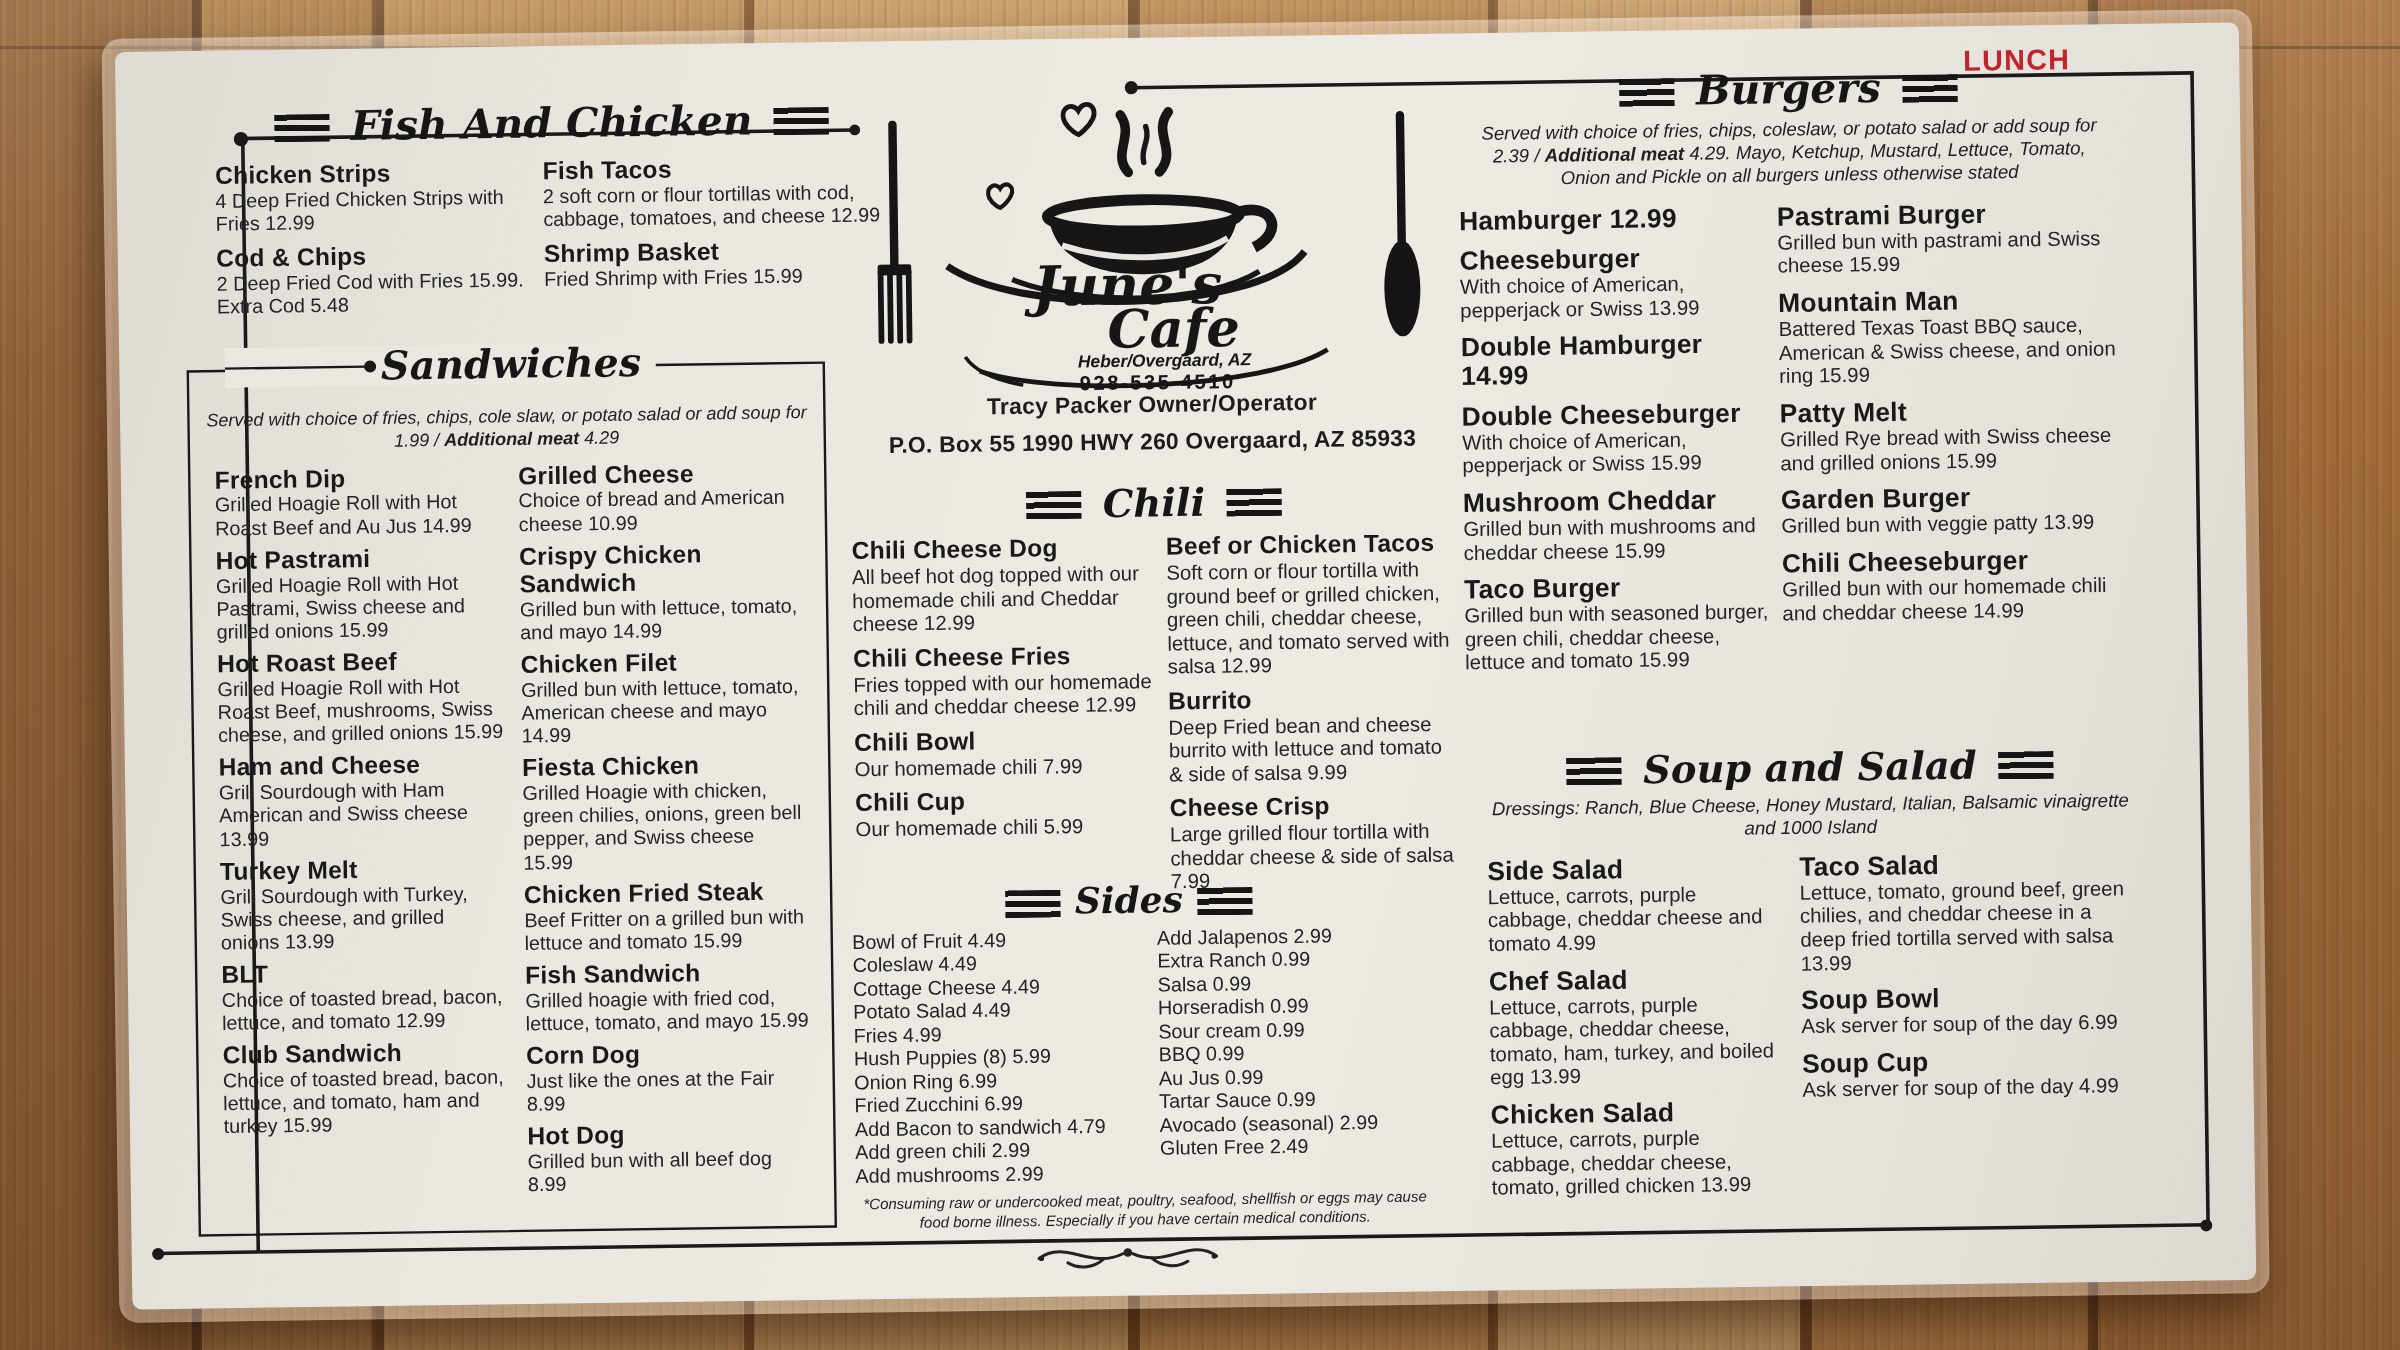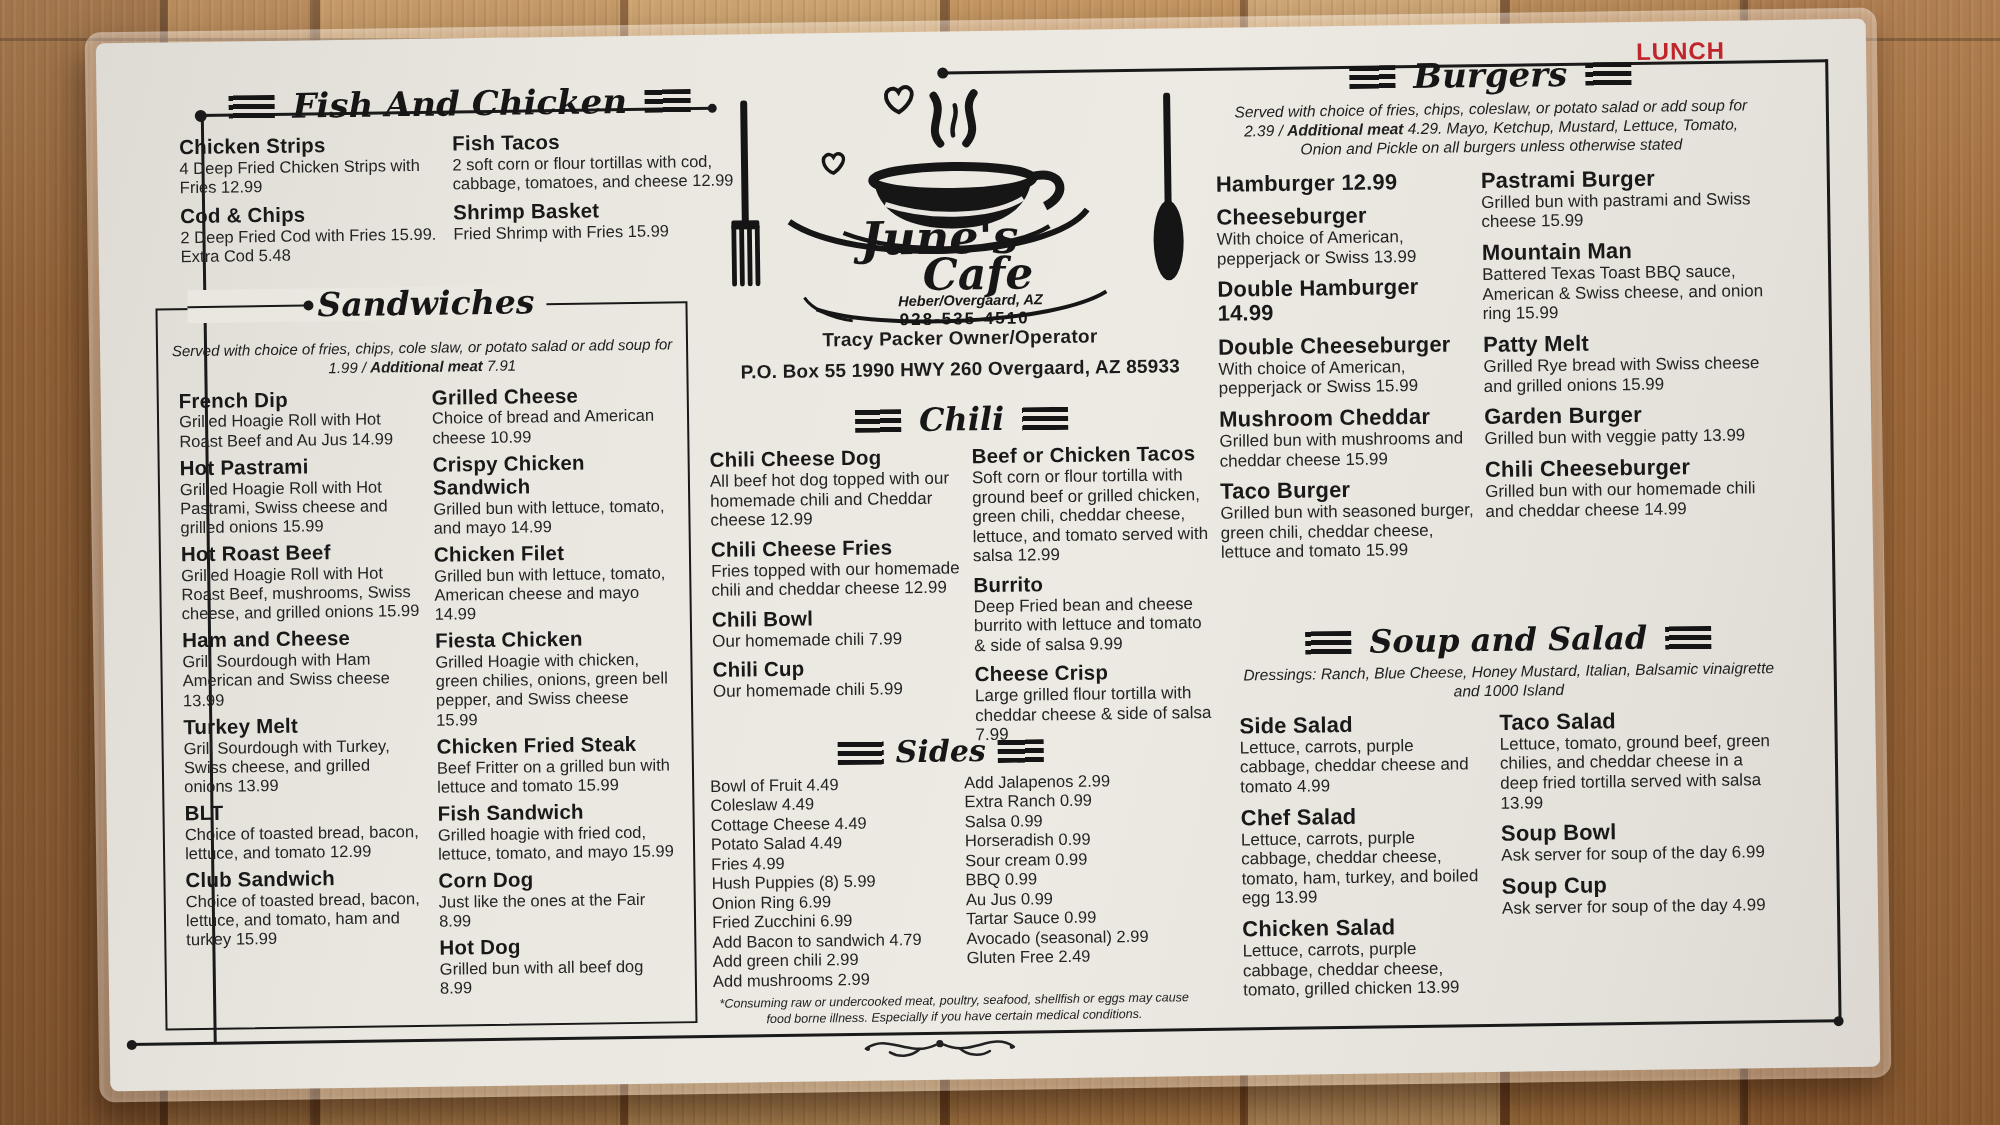--- a/index.html
+++ b/index.html
@@ -179,21 +179,21 @@
   </div>
 </div>
       </div>
     </section>
 
     <section class="sec" id="sandwichbox">
       <div class="box-title">
         <span class="mini-rule"></span>
         <h2 class="script t">Sandwiches</h2>
       </div>
-      <p class="note"><span>Served with choice of fries, chips, cole slaw, or potato salad or add soup for 1.99 / </span><b>Additional meat</b><span> 7.91</span></p>
+      <p class="note"><span>Served with choice of fries, chips, cole slaw, or potato salad or add soup for 1.99 / </span><b>Additional meat</b><span> 4.29</span></p>
       <div class="cols">
         <div class="col1">
   <div class="item">
     <div class="iname">French Dip</div>
     <div class="idesc">Grilled Hoagie Roll with Hot Roast Beef and Au Jus 14.99</div>
   </div>
 
   <div class="item">
     <div class="iname">Hot Pastrami</div>
     <div class="idesc">Grilled Hoagie Roll with Hot Pastrami, Swiss cheese and grilled onions 15.99</div>

